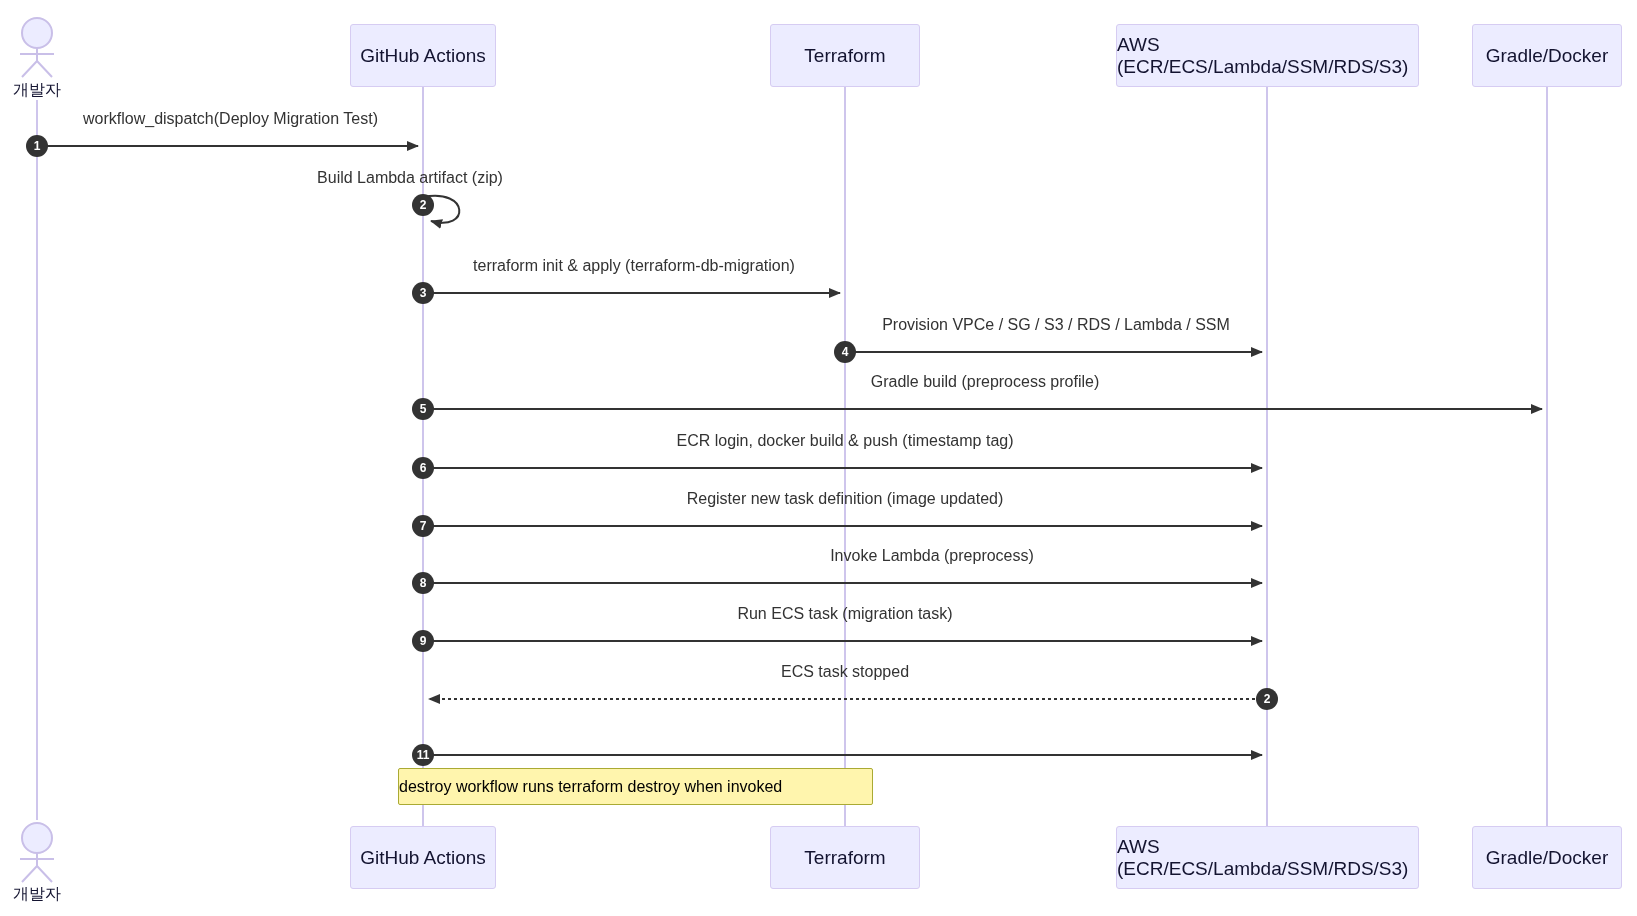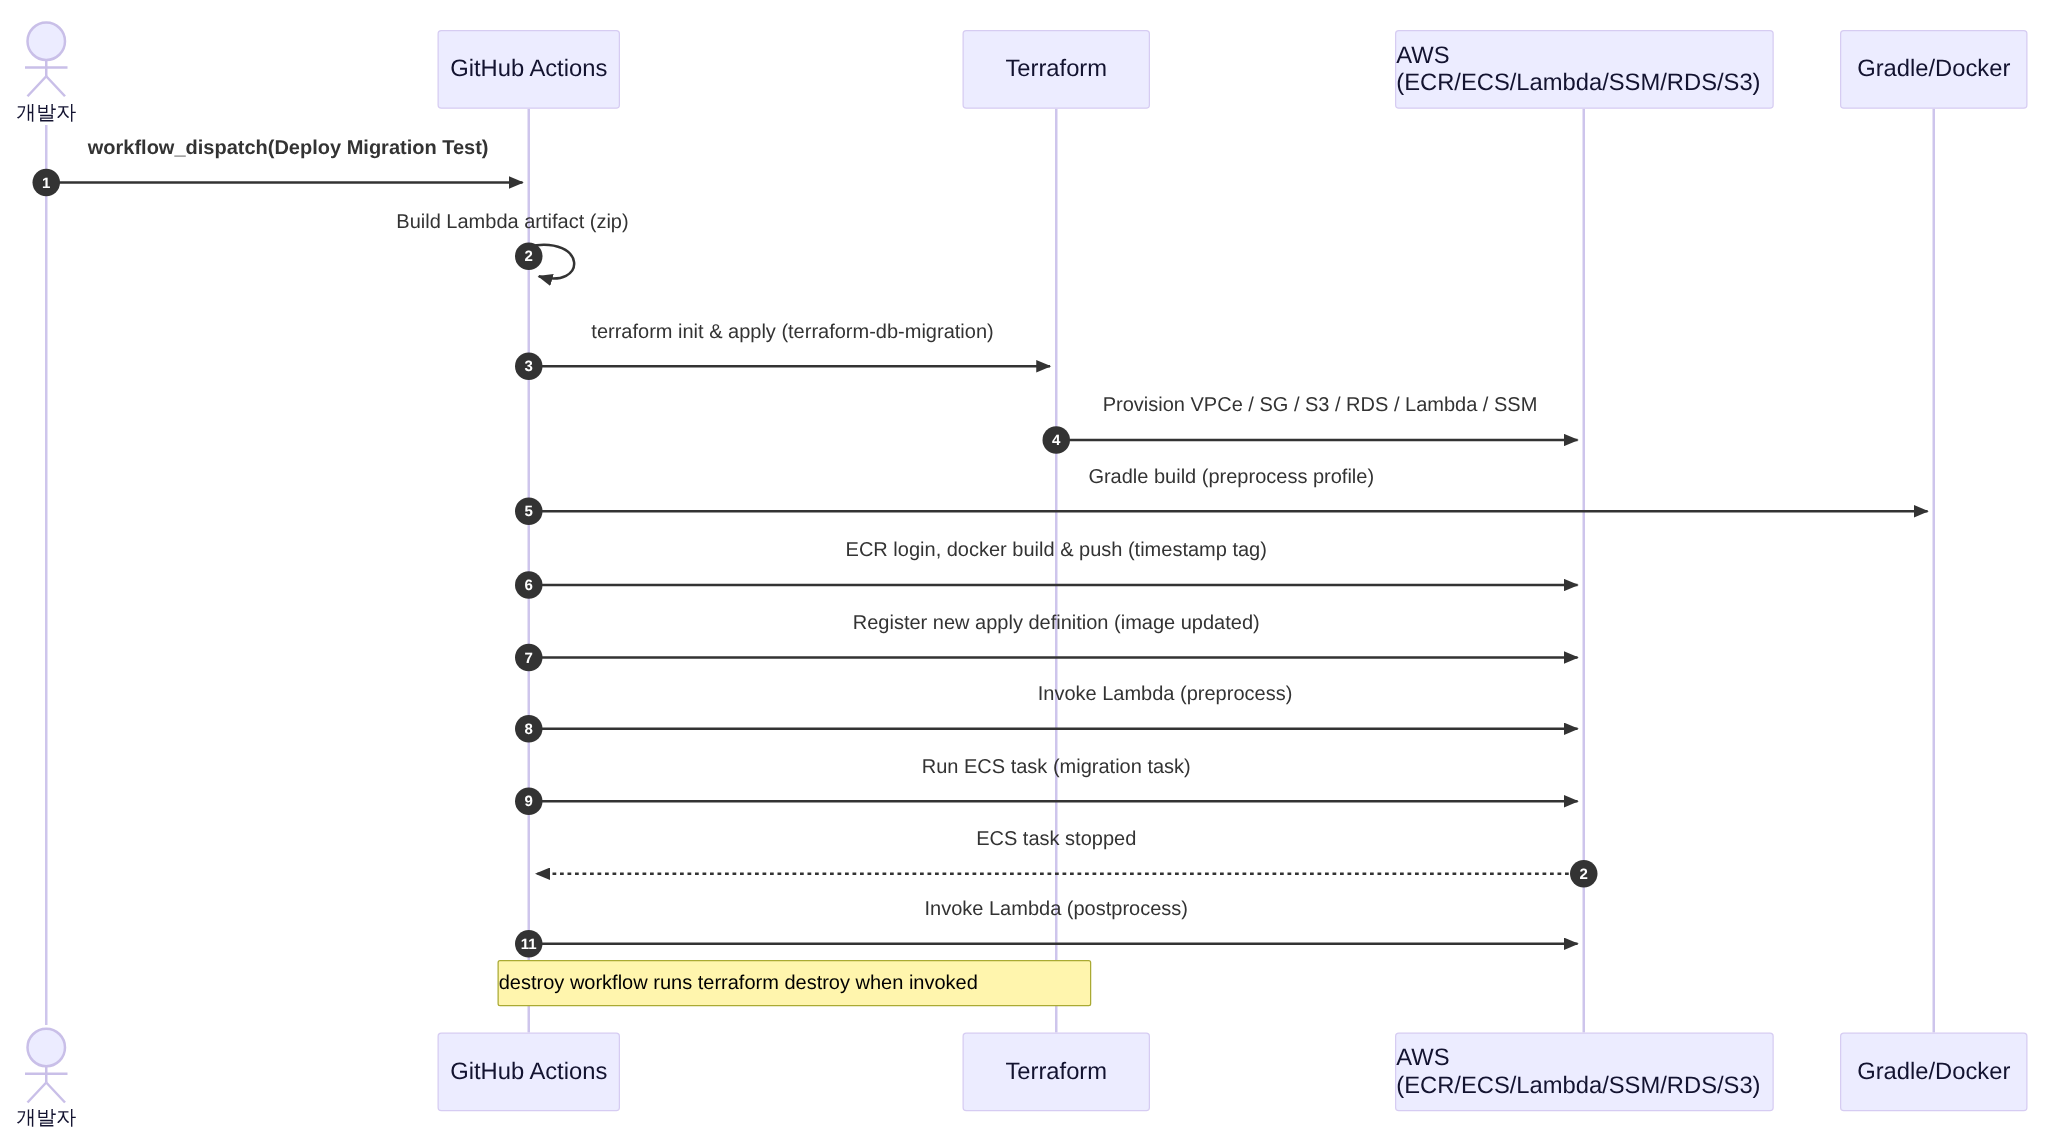--- a/index.html
+++ b/index.html
@@ -129,31 +129,30 @@
   <div class="pbox" style="left:1116px;top:826px;width:303px;height:63px;">
       <span>AWS (ECR/ECS/Lambda/SSM/RDS/S3)</span>
     </div>
   <div class="pbox" style="left:1472px;top:826px;width:150px;height:63px;">
       <span>Gradle/Docker</span>
     </div>
 
   <div class="actor-label" style="left:-23px;top:80px;width:120px;">개발자</div>
   <div class="actor-label" style="left:-23px;top:884px;width:120px;">개발자</div>
 
-  <div class="msg" style="left:37px;top:109px;width:387px;font-weight:bold;">workflow_dispatch(Deploy Migration Test)</div>
+  <div class="msg" style="left:37px;top:109px;width:387px;">workflow_dispatch(Deploy Migration Test)</div>
   <div class="msg" style="left:260px;top:168px;width:300px;">Build Lambda artifact (zip)</div>
   <div class="msg" style="left:423px;top:256px;width:422px;">terraform init &amp; apply (terraform-db-migration)</div>
   <div class="msg" style="left:845px;top:315px;width:422px;">Provision VPCe / SG / S3 / RDS / Lambda / SSM</div>
   <div class="msg" style="left:423px;top:372px;width:1124px;">Gradle build (preprocess profile)</div>
   <div class="msg" style="left:423px;top:431px;width:844px;">ECR login, docker build &amp; push (timestamp tag)</div>
-  <div class="msg" style="left:423px;top:489px;width:844px;">Register new apply definition (image updated)</div>
+  <div class="msg" style="left:423px;top:489px;width:844px;">Register new task definition (image updated)</div>
   <div class="msg" style="left:423px;top:546px;width:1018px;">Invoke Lambda (preprocess)</div>
   <div class="msg" style="left:423px;top:604px;width:844px;">Run ECS task (migration task)</div>
   <div class="msg" style="left:423px;top:662px;width:844px;">ECS task stopped</div>
-  <div class="msg" style="left:423px;top:718px;width:844px;">Invoke Lambda (postprocess)</div>
 
   <div class="badge" style="left:26px;top:135px;">1</div>
   <div class="badge" style="left:412px;top:194px;">2</div>
   <div class="badge" style="left:412px;top:282px;">3</div>
   <div class="badge" style="left:834px;top:341px;">4</div>
   <div class="badge" style="left:412px;top:398px;">5</div>
   <div class="badge" style="left:412px;top:457px;">6</div>
   <div class="badge" style="left:412px;top:515px;">7</div>
   <div class="badge" style="left:412px;top:572px;">8</div>
   <div class="badge" style="left:412px;top:630px;">9</div>

